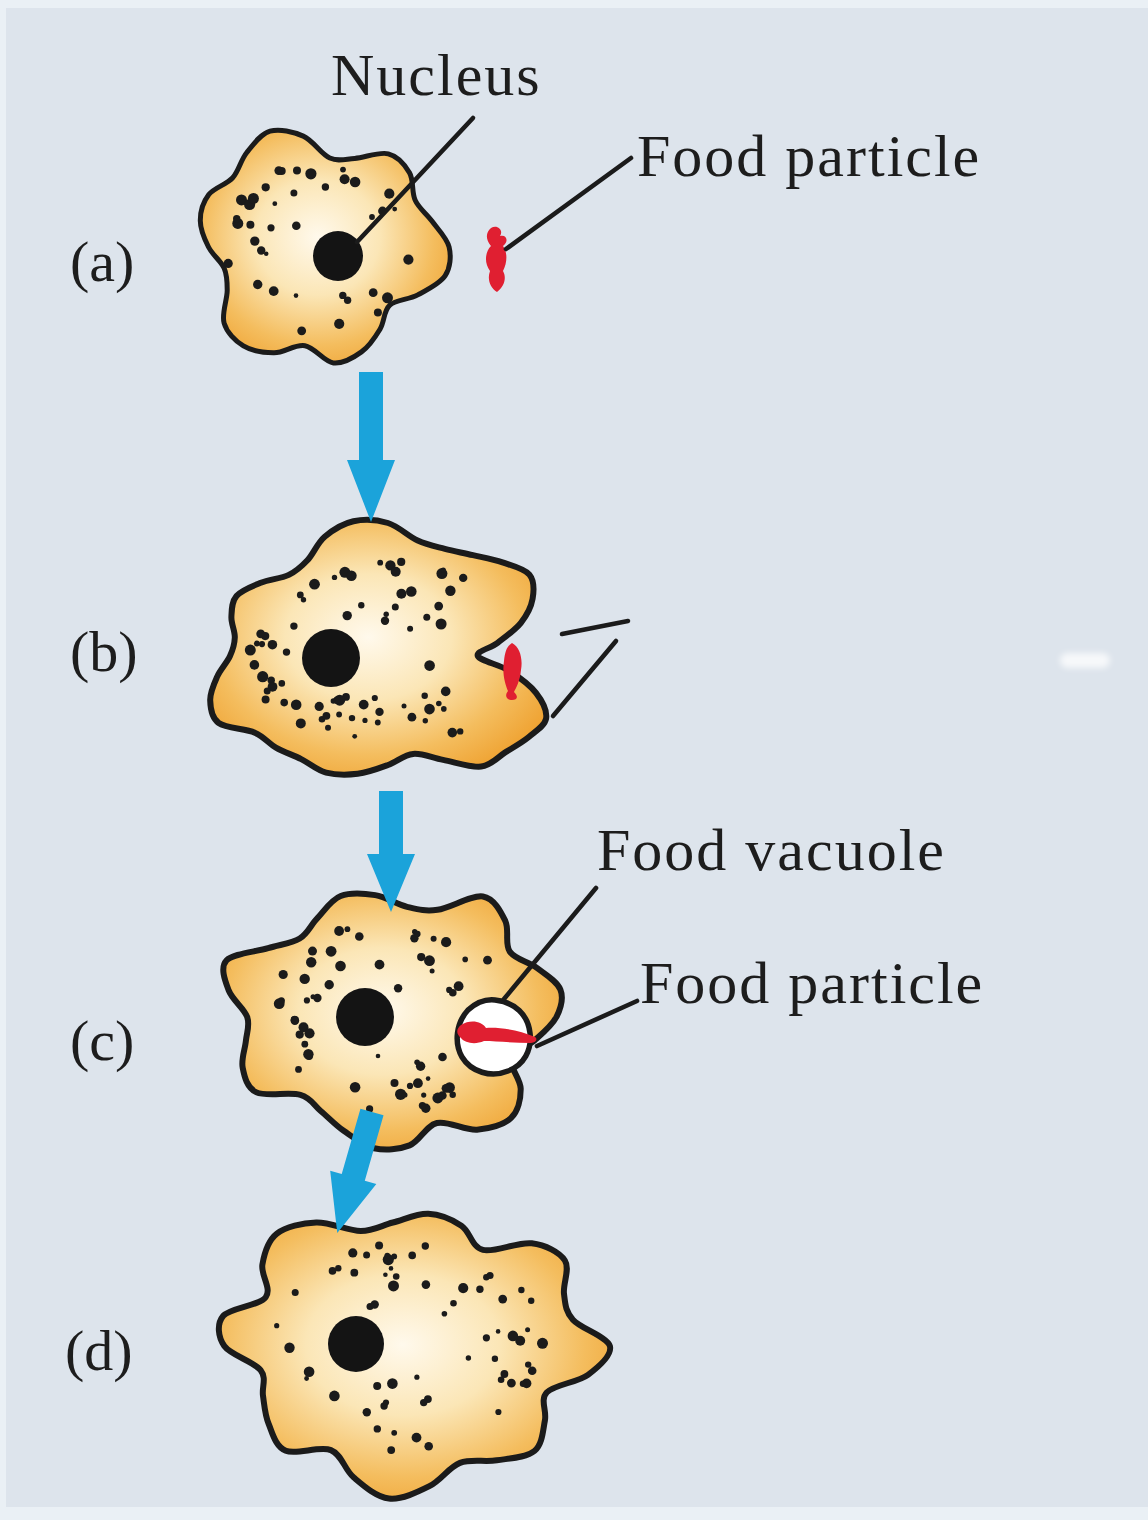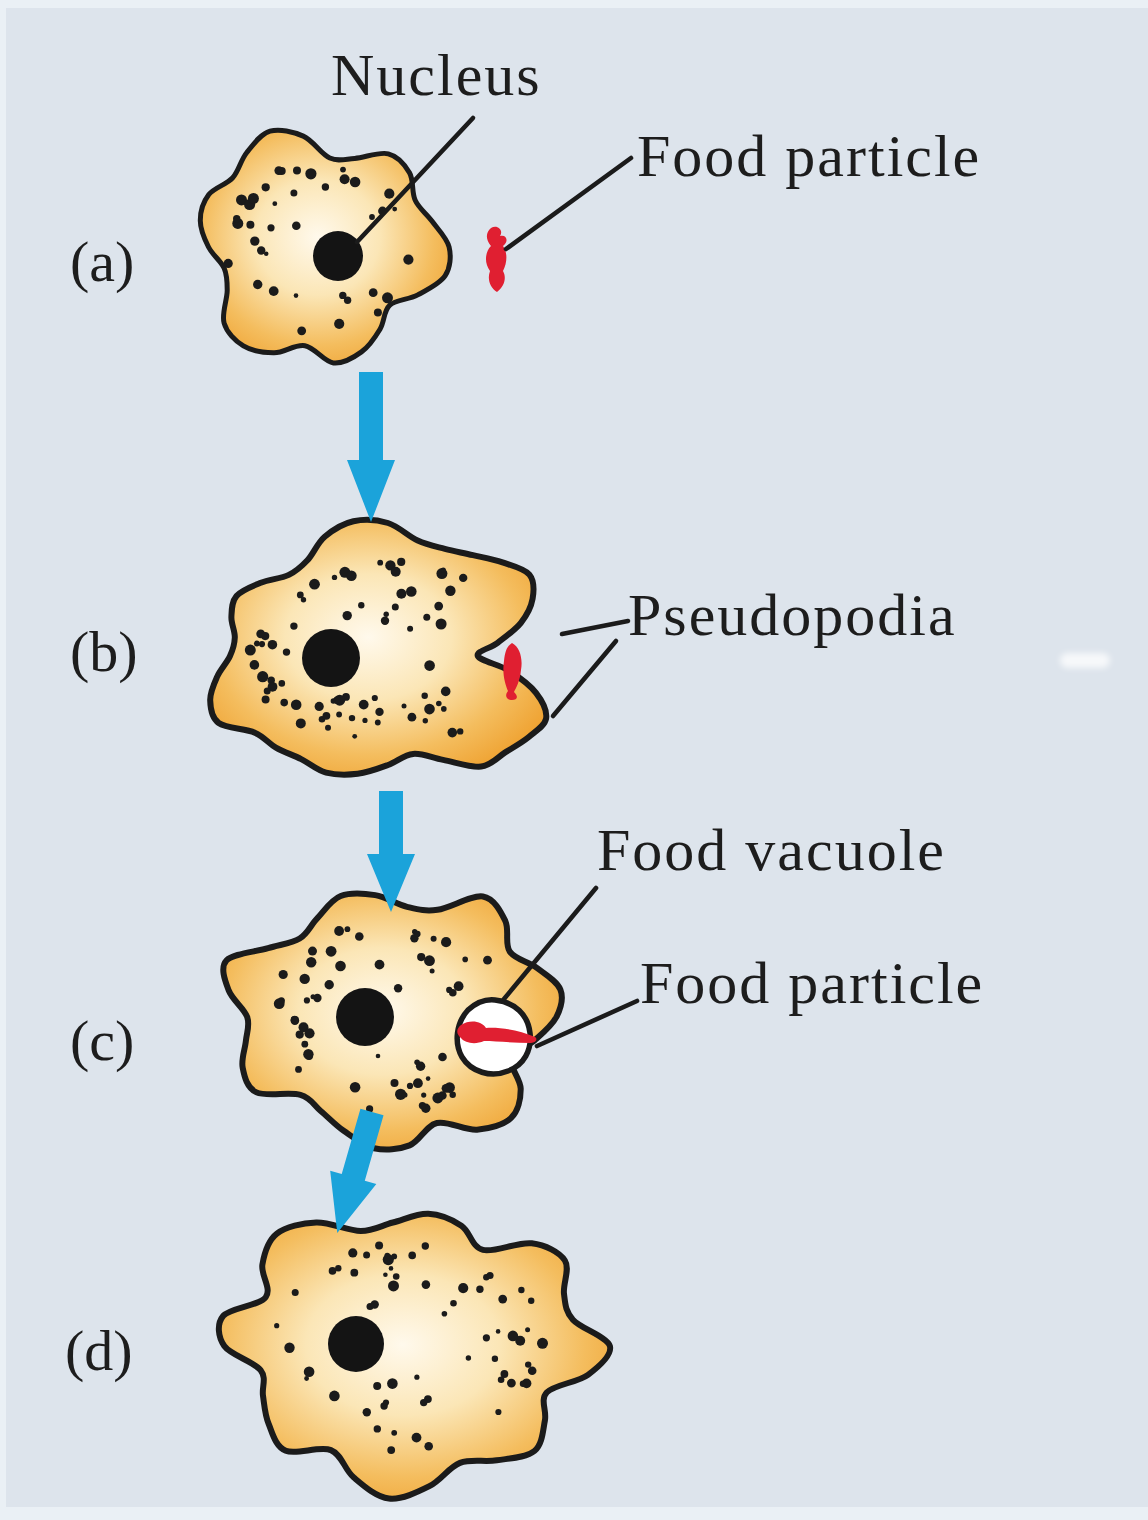--- a/index.html
+++ b/index.html
@@ -352,21 +352,20 @@
     <line class="pointer" x1="596" y1="888" x2="504" y2="999"></line>
     <line class="pointer" x1="637" y1="1001" x2="537" y2="1046"></line>
 
     <polygon class="arrow" transform="translate(371,372)" points="-12,0 12,0 12,88 24,88 0,150 -24,88 -12,88"></polygon>
     <polygon class="arrow" transform="translate(391,791)" points="-12,0 12,0 12,63 24,63 0,121 -24,63 -12,63"></polygon>
     <polygon class="arrow" transform="translate(372,1112) rotate(16)" points="-12,0 12,0 12,68 24,68 0,126 -24,68 -12,68"></polygon>
   </svg>
 
   <div class="lbl" style="left:331px;top:45px;">Nucleus</div>
   <div class="lbl" style="left:637px;top:126px;">Food particle</div>
-  <div class="lbl" style="left:628px;top:585px;">Pseudopodia</div>
   <div class="lbl" style="left:597px;top:820px;text-align:center;">Food vacuole</div>
   <div class="lbl" style="left:640px;top:953px;">Food particle</div>
 
   <div class="lbl stage-lbl" style="left:70px;top:233px;">(a)</div>
   <div class="lbl stage-lbl" style="left:70px;top:623px;">(b)</div>
   <div class="lbl stage-lbl" style="left:70px;top:1012px;">(c)</div>
   <div class="lbl stage-lbl" style="left:65px;top:1322px;">(d)</div>
 
   <div class="smudge" style="left:1060px;top:653px;"></div>
 

